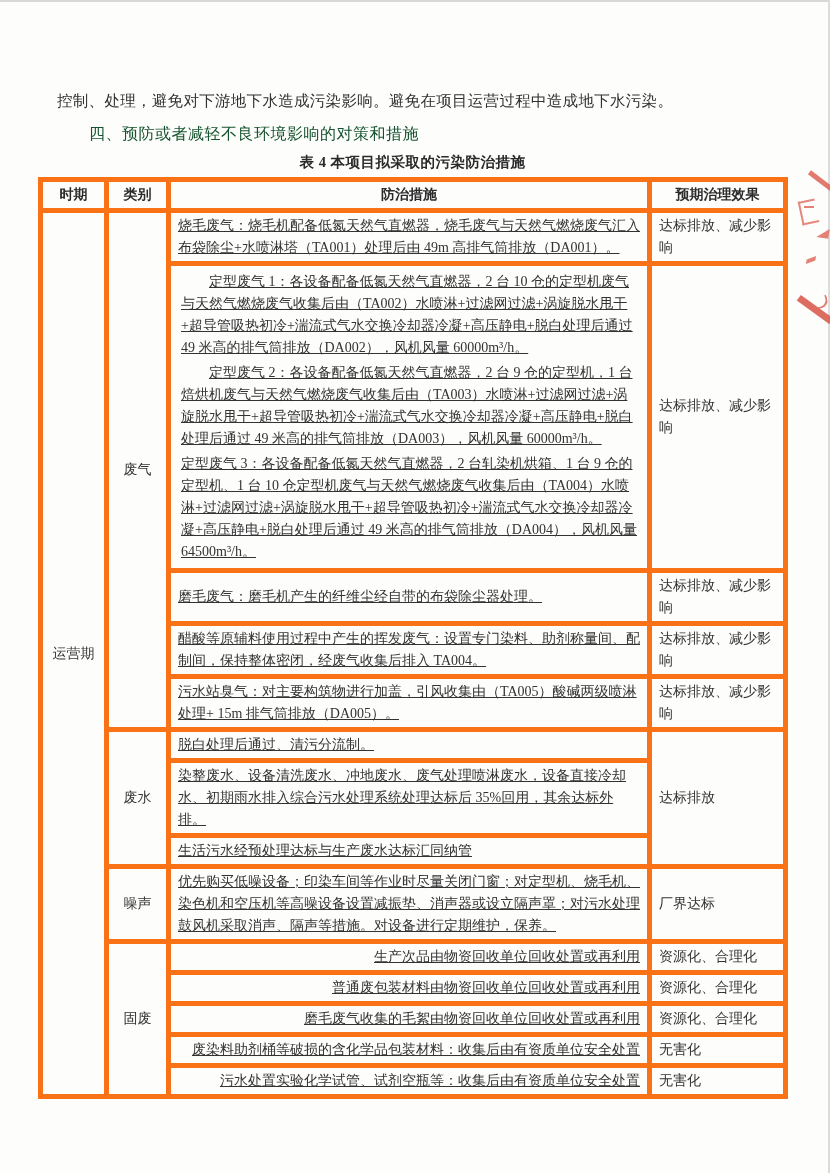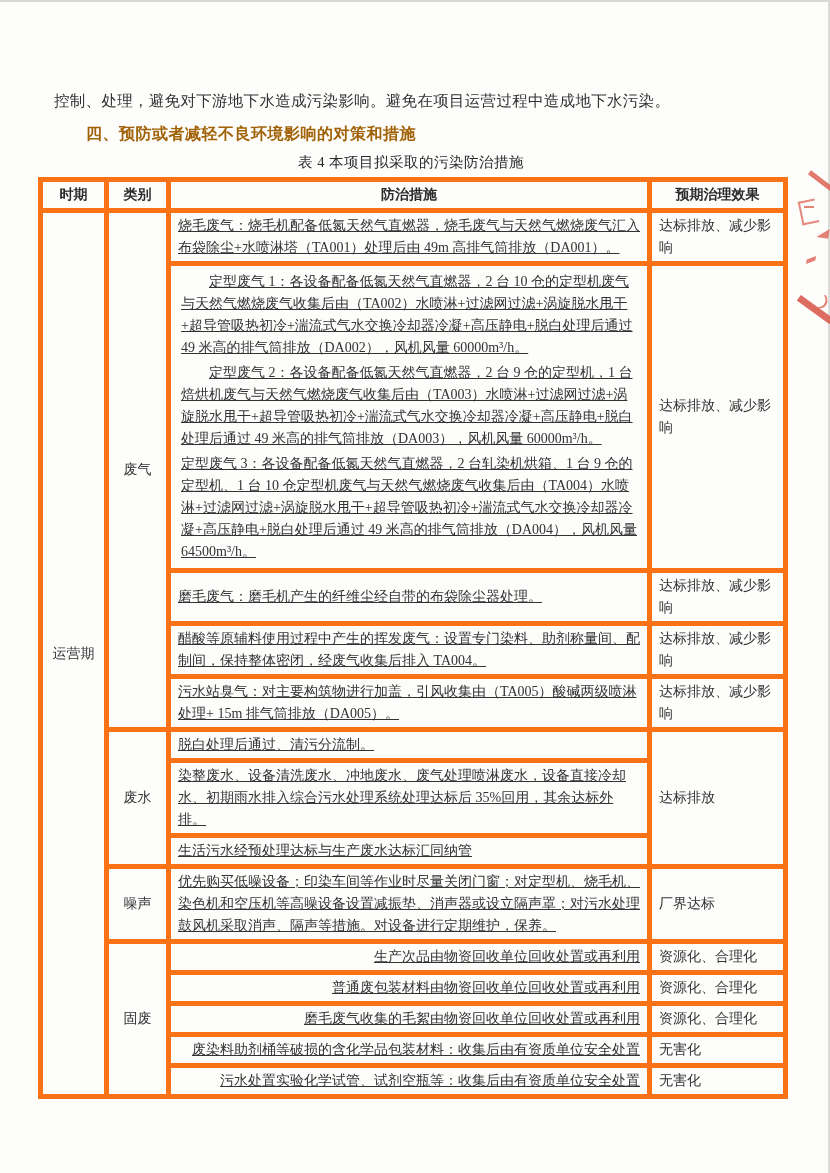--- a/index.html
+++ b/index.html
@@ -7,35 +7,35 @@
     width:830px;height:1173px;position:relative;overflow:hidden;
     background:#fdfdfc;
     font-family:"Liberation Serif","DejaVu Serif",serif;
     color:#2e2e2e;
   }
   
   .edge-top{position:absolute;top:0;left:0;width:830px;height:2px;background:#d8d8d6;}
   .edge-right{position:absolute;top:0;right:0;width:2px;height:1173px;background:#dcdcda;}
 
   
-  .text-block{padding:86px 62px 0 33px;margin-left:21px;}
+  .text-block{padding:86px 62px 0 57px;}
   .para{
     font-size:15.5px;line-height:29px;text-align:justify;margin:0;
     letter-spacing:0.3px;color:#303030;
   }
   .para + .para{margin-top:8px;}
   .para.indent{text-indent:2em;}
 
   .section-heading{
     margin:9px 0 0 0;padding-left:2em;
-    font-size:16px;font-weight:bold;color:#a16207;letter-spacing:0.5px;
+    font-size:16px;font-weight:normal;color:#14532d;letter-spacing:0.5px;
   }
   .table-title{
     margin:8px 0 5px 0;text-align:center;
-    font-size:14.5px;font-weight:normal;color:#2a2a2a;letter-spacing:0.5px;
+    font-size:14.5px;font-weight:bold;color:#2a2a2a;letter-spacing:0.5px;
   }
 
   
   table.ptable{
     border-collapse:collapse;table-layout:fixed;
     margin-left:38px;width:745px;
     font-size:14px;line-height:22px;color:#333;
   }
   table.ptable th,table.ptable td{
     border:5px solid #f97316;padding:2px 7px;vertical-align:middle;

